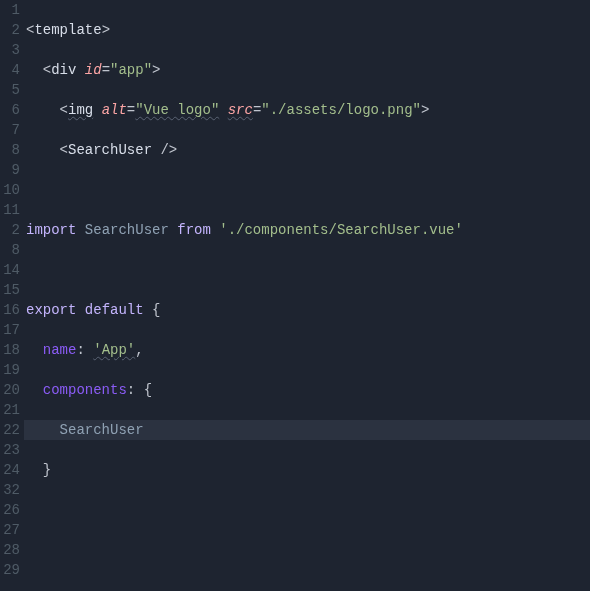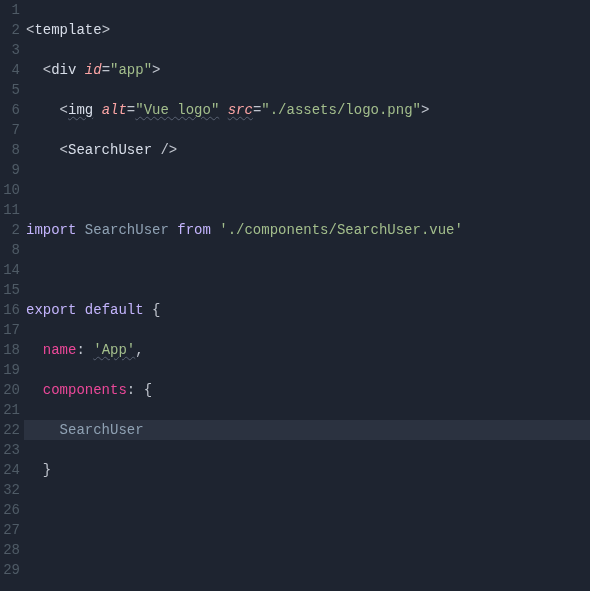--- a/index.html
+++ b/index.html
@@ -32,21 +32,21 @@
     white-space: pre;
   }
   .line { height: 20px; display: block; }
   .line.current { background: #2b3240; display: block; margin-left: -2px; padding-left: 2px; }
   .tag { color: #d8dee9; }
   .bracket { color: #c0c5ce; }
   .attr { color: #fca5a5; font-style: italic; }
   .string { color: #a3be8c; }
   .keyword { color: #c4b5fd; }
   .def { color: #8fa1b3; }
-  .prop { color: #ec4899; }
+  .prop { color: #8b5cf6; }
   .plain { color: #c0c5ce; }
   .squiggle {
     text-decoration: underline wavy #5a6374;
     text-decoration-thickness: 1px;
     text-underline-offset: 2px;
   }
 </style>
 </head>
 <body>
 

